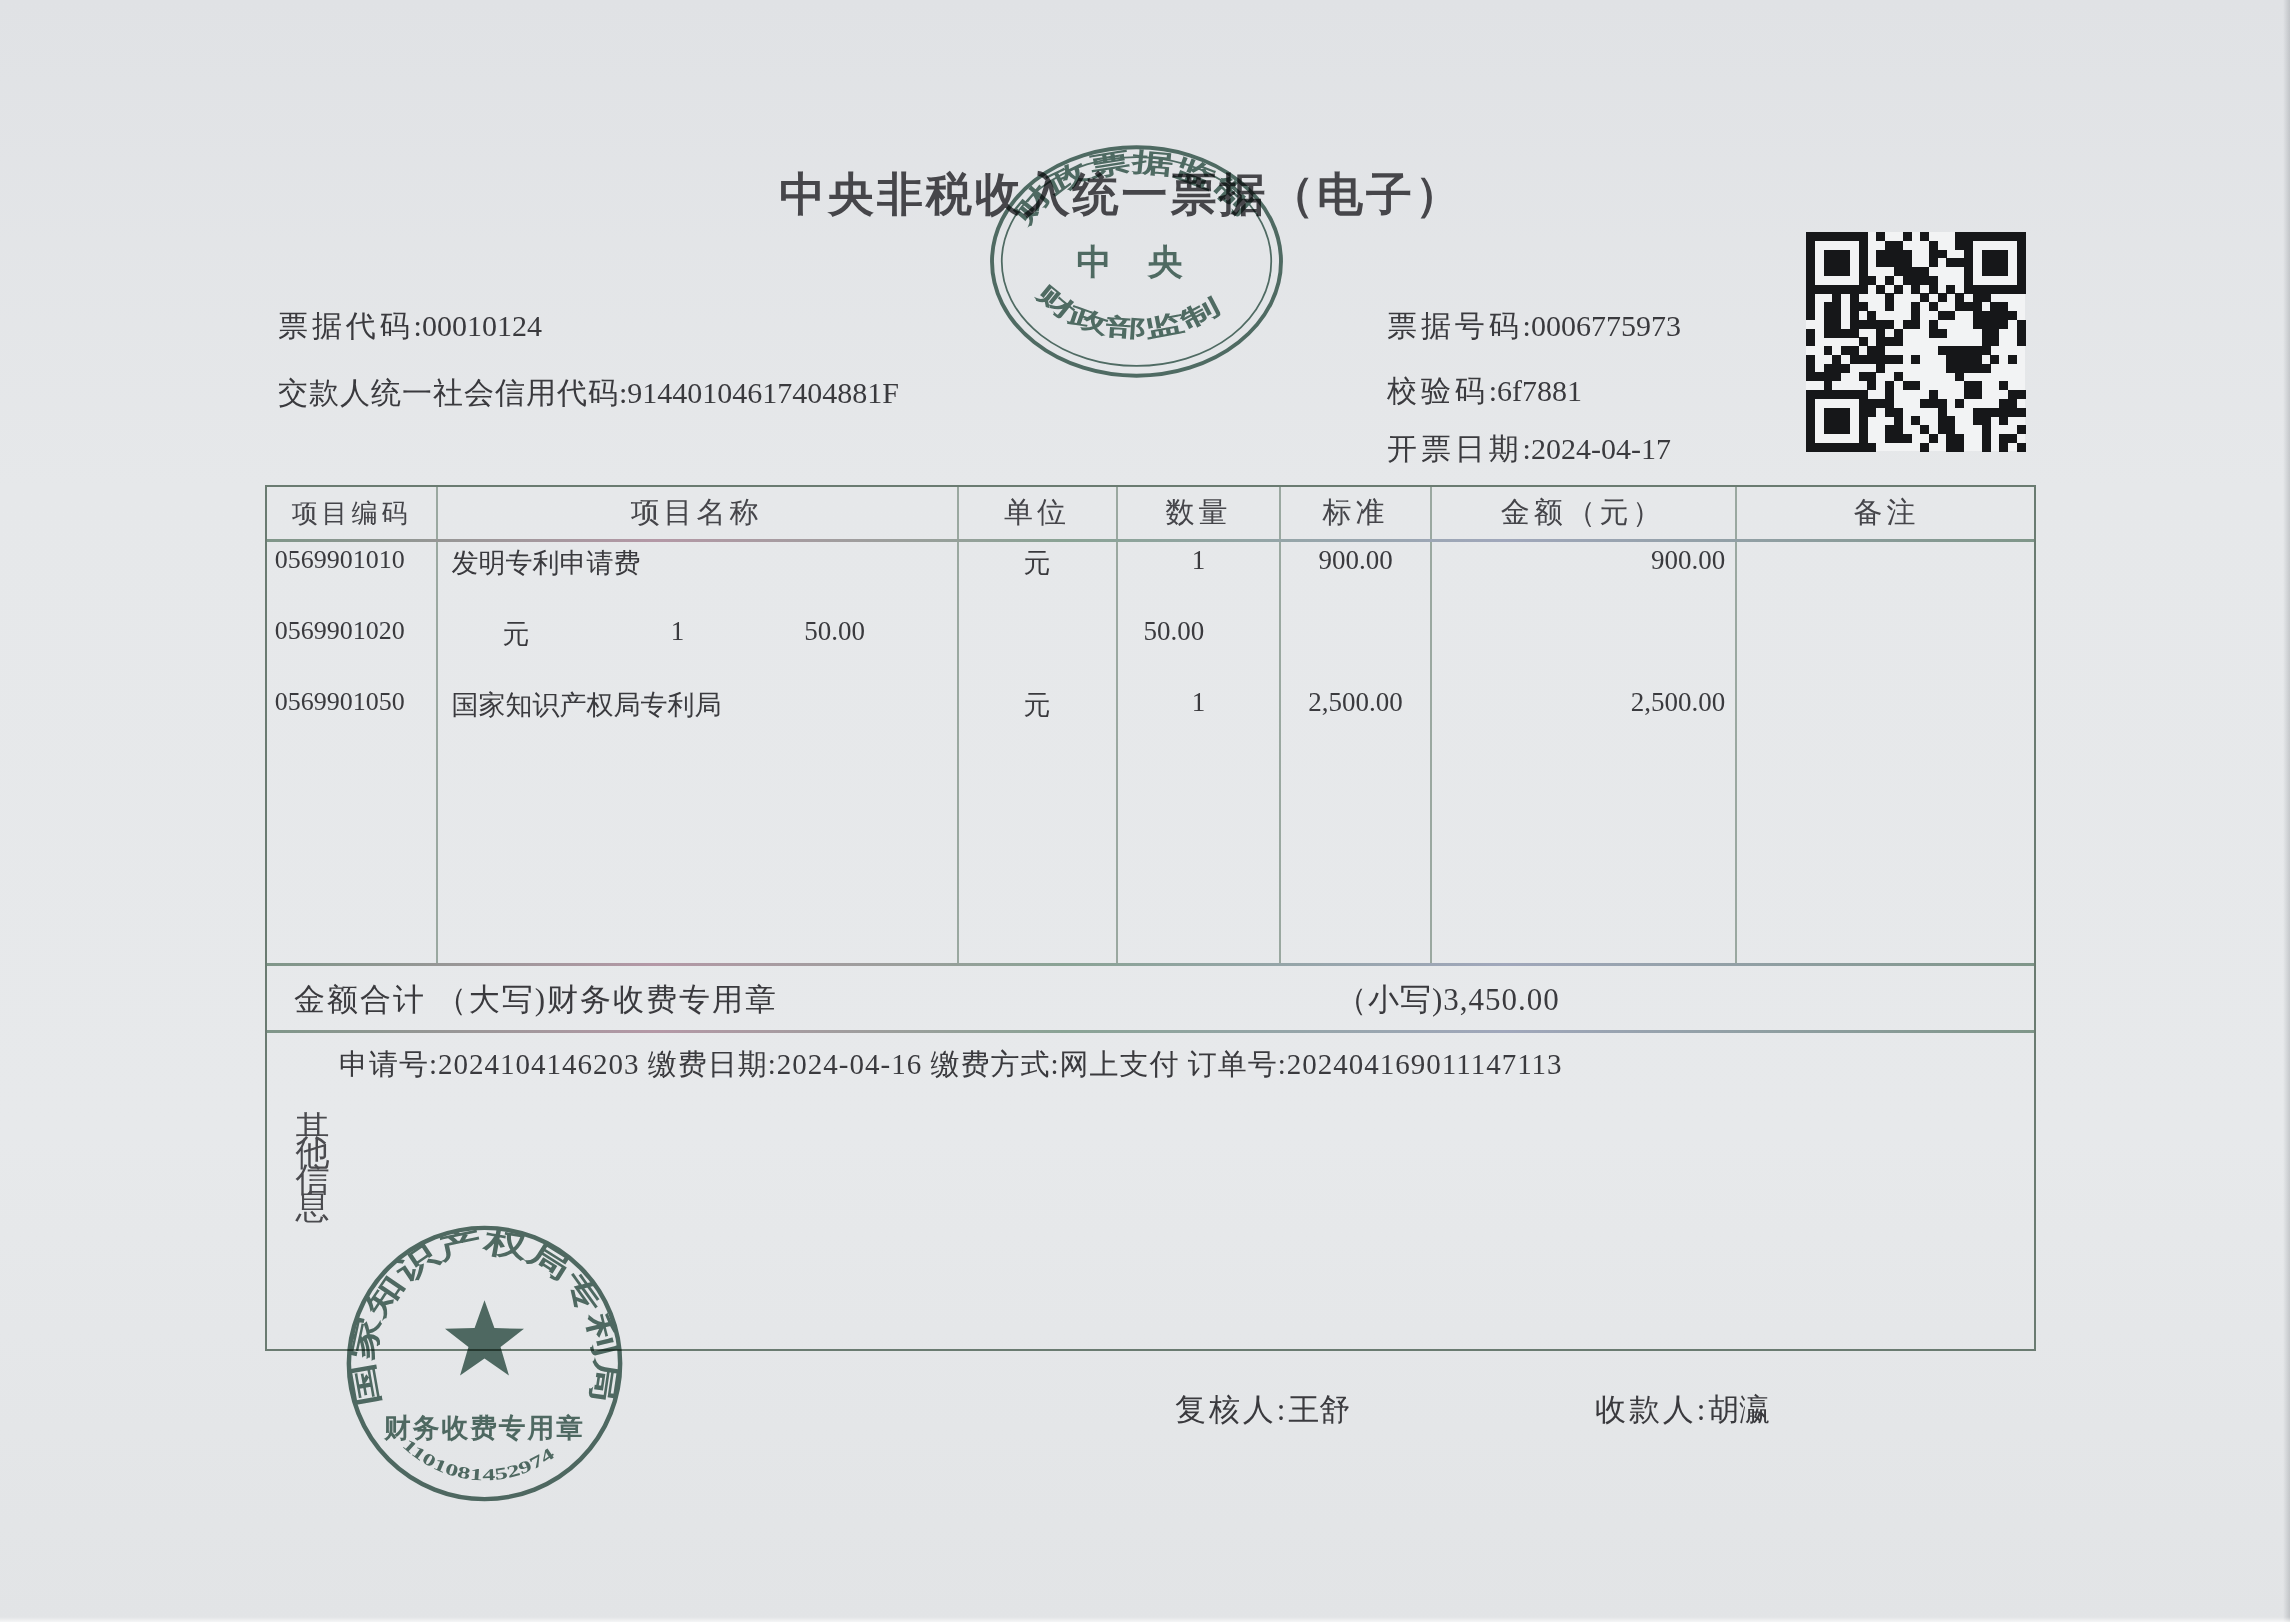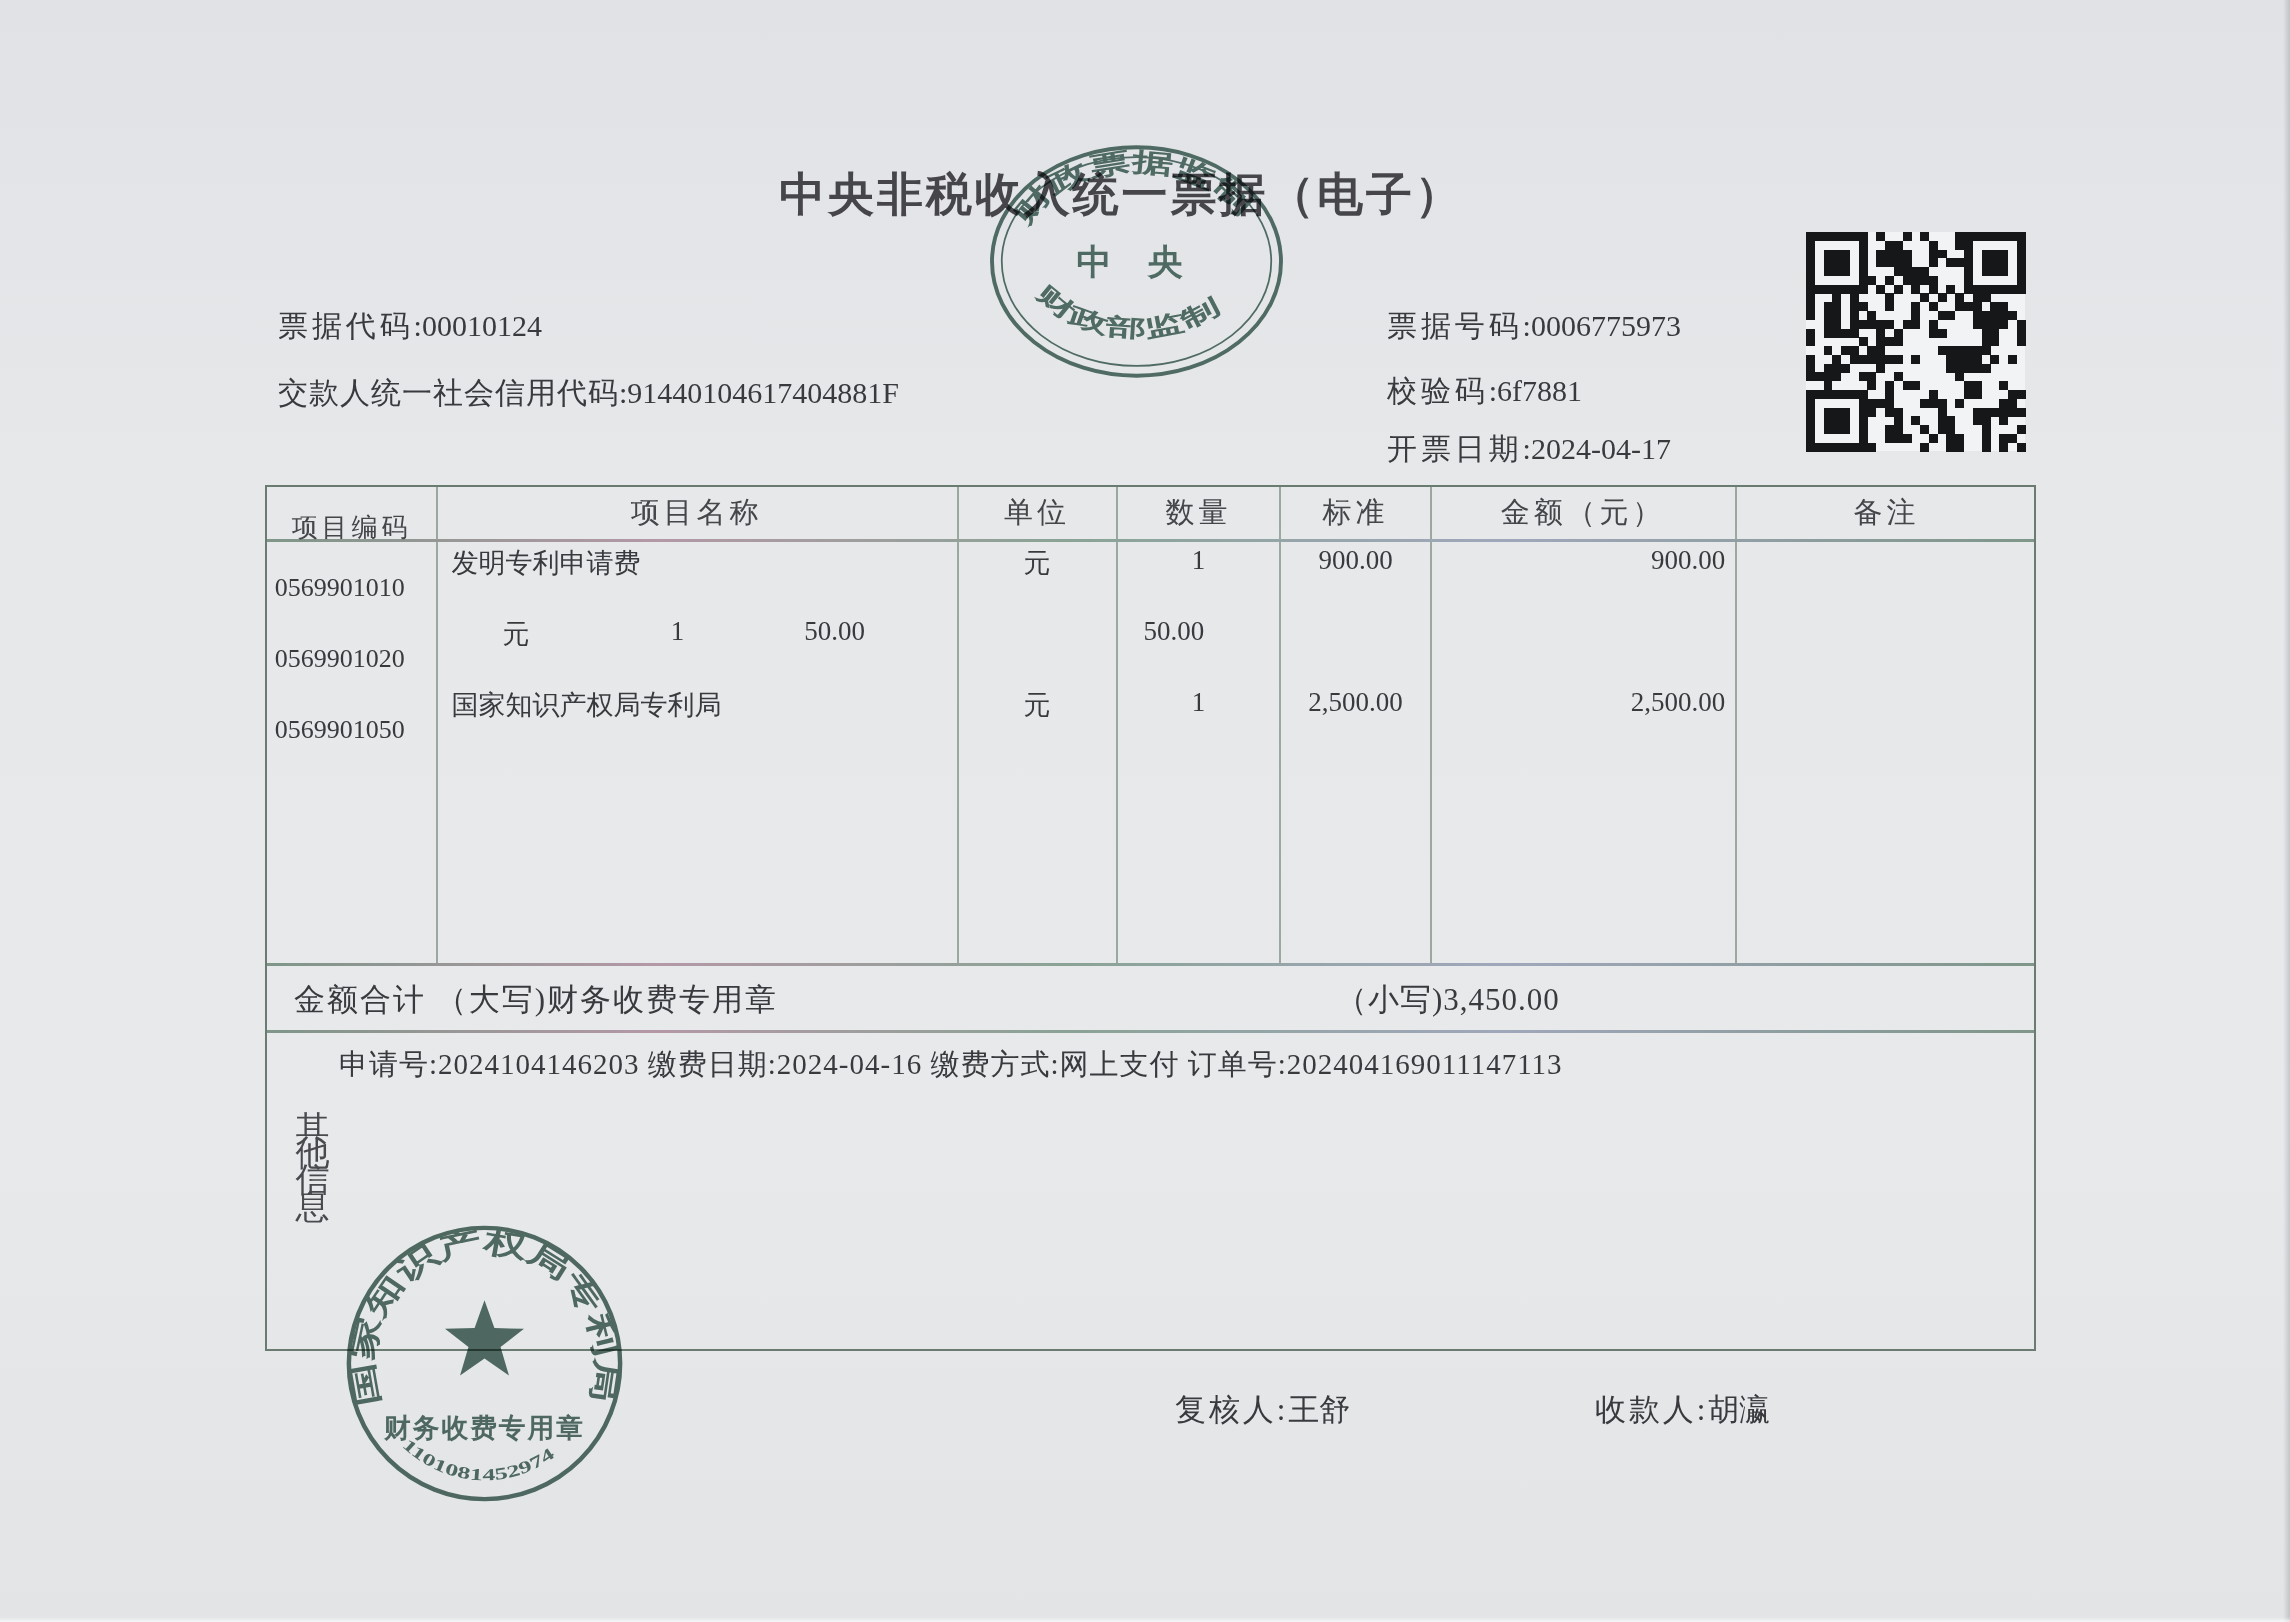--- a/index.html
+++ b/index.html
@@ -21,21 +21,21 @@
   .tbl{left:265px;top:485px;width:1771px;height:866px;border:2.9px solid #6a7b71;box-sizing:border-box;}
   .vline{position:absolute;top:0;width:2px;background:#9aa8a0;height:479px;}
   .hline{position:absolute;left:0;width:100%;height:2.9px;
     background:linear-gradient(90deg,#7f9689 0%,#b498a6 22%,#8aa395 45%,#a0a7bb 70%,#7f9689 100%);}
   .hrow{position:absolute;left:0;width:100%;display:flex;}
   .cell{box-sizing:border-box;flex:0 0 auto;}
   .hdr{height:52px;align-items:center;font-size:29px;letter-spacing:3.9px;color:#45454a;}
   .hdr .cell{text-align:center;}
   .rowtxt{height:71px;font-size:27px;align-items:flex-start;padding-top:0;}
   .rowtxt .cell{padding-top:2.9px;}
-  .c1{width:169px;padding-left:7.8px;font-size:26px;margin-top:28px;}
+  .c1{width:169px;padding-left:7.8px;font-size:26px;}
   .c2{width:521px;padding-left:15.6px;}
   .c3{width:160px;text-align:center;}
   .c4{width:163px;text-align:center;}
   .c5{width:151px;text-align:center;}
   .c6{width:304px;text-align:right;padding-right:9.8px;}
   .c7{width:303px;}
   .totals{top:479px;height:67px;align-items:center;font-size:31px;}
   .totals .t-left{padding-left:27px;letter-spacing:2px;}
   .totals .t-right{position:absolute;left:1069px;letter-spacing:1px;}
   .otherline{left:339px;top:1045px;font-size:29px;letter-spacing:1px;white-space:nowrap;}

